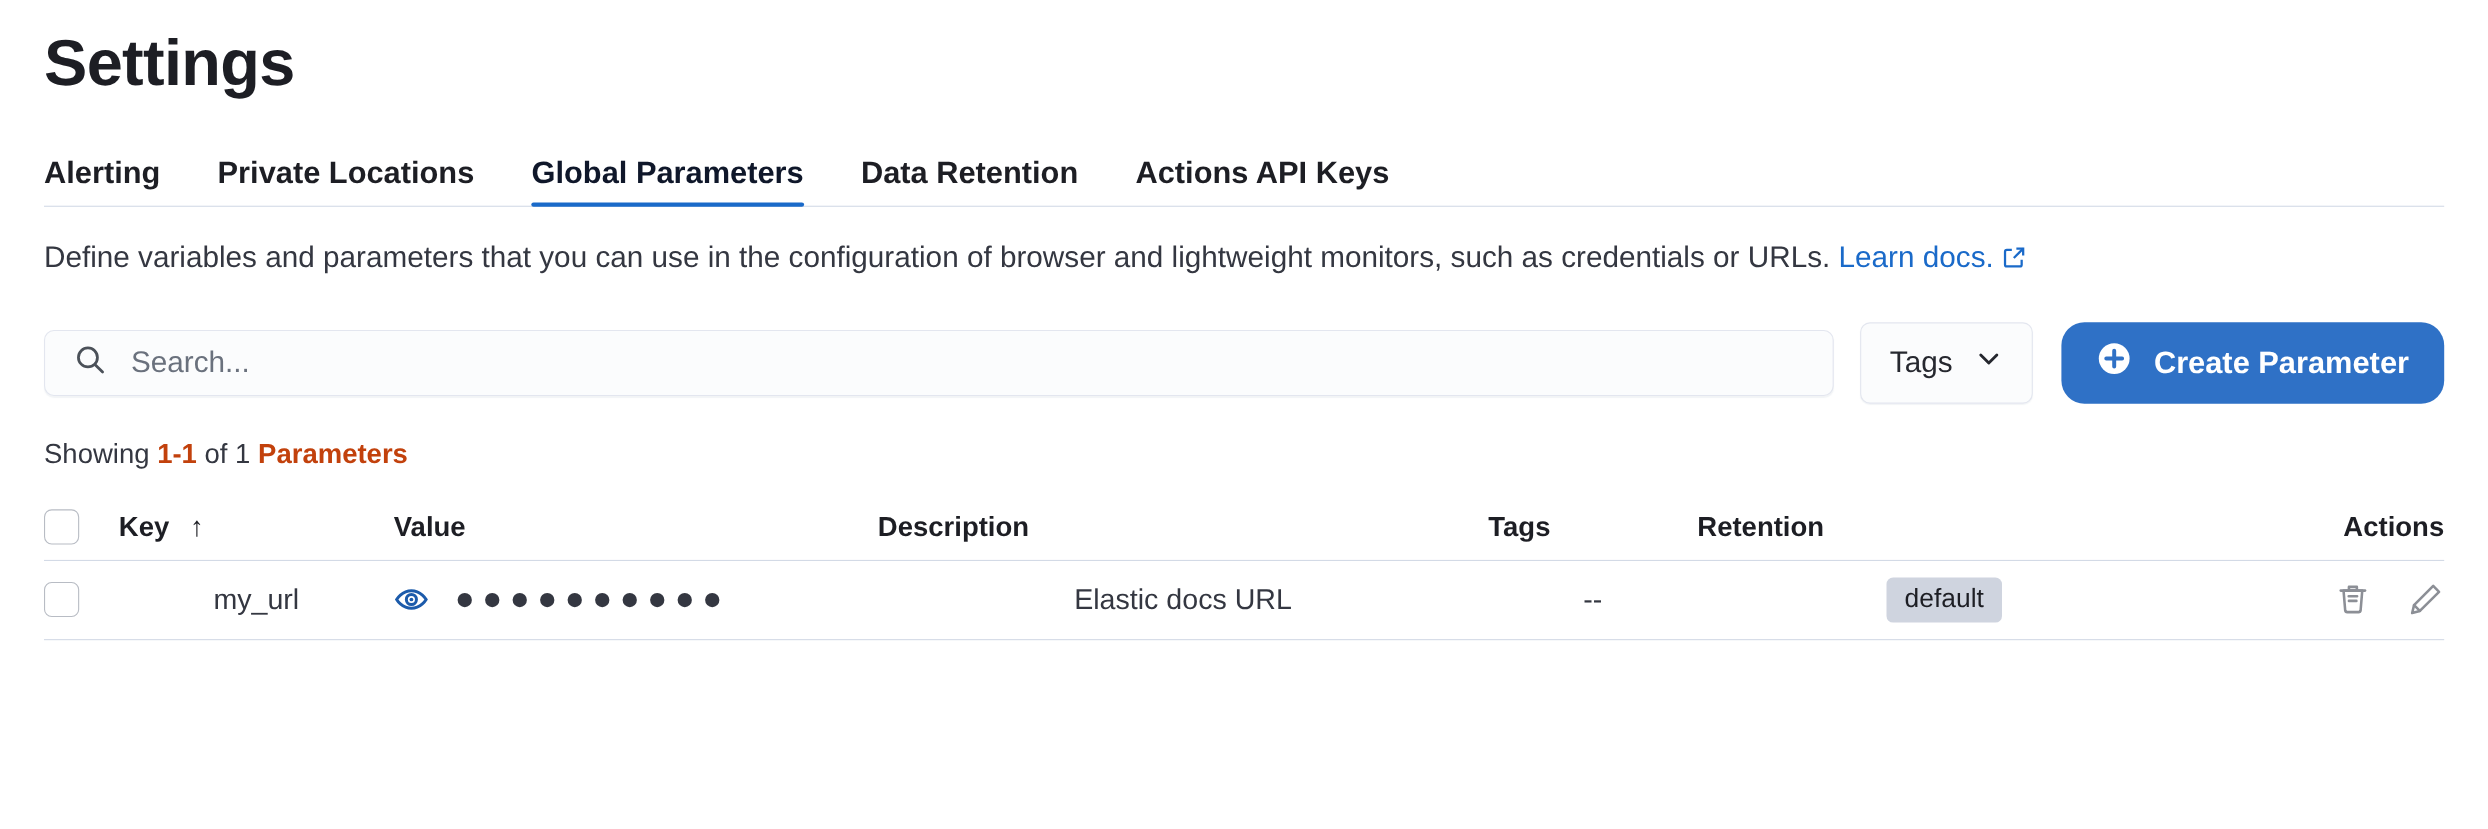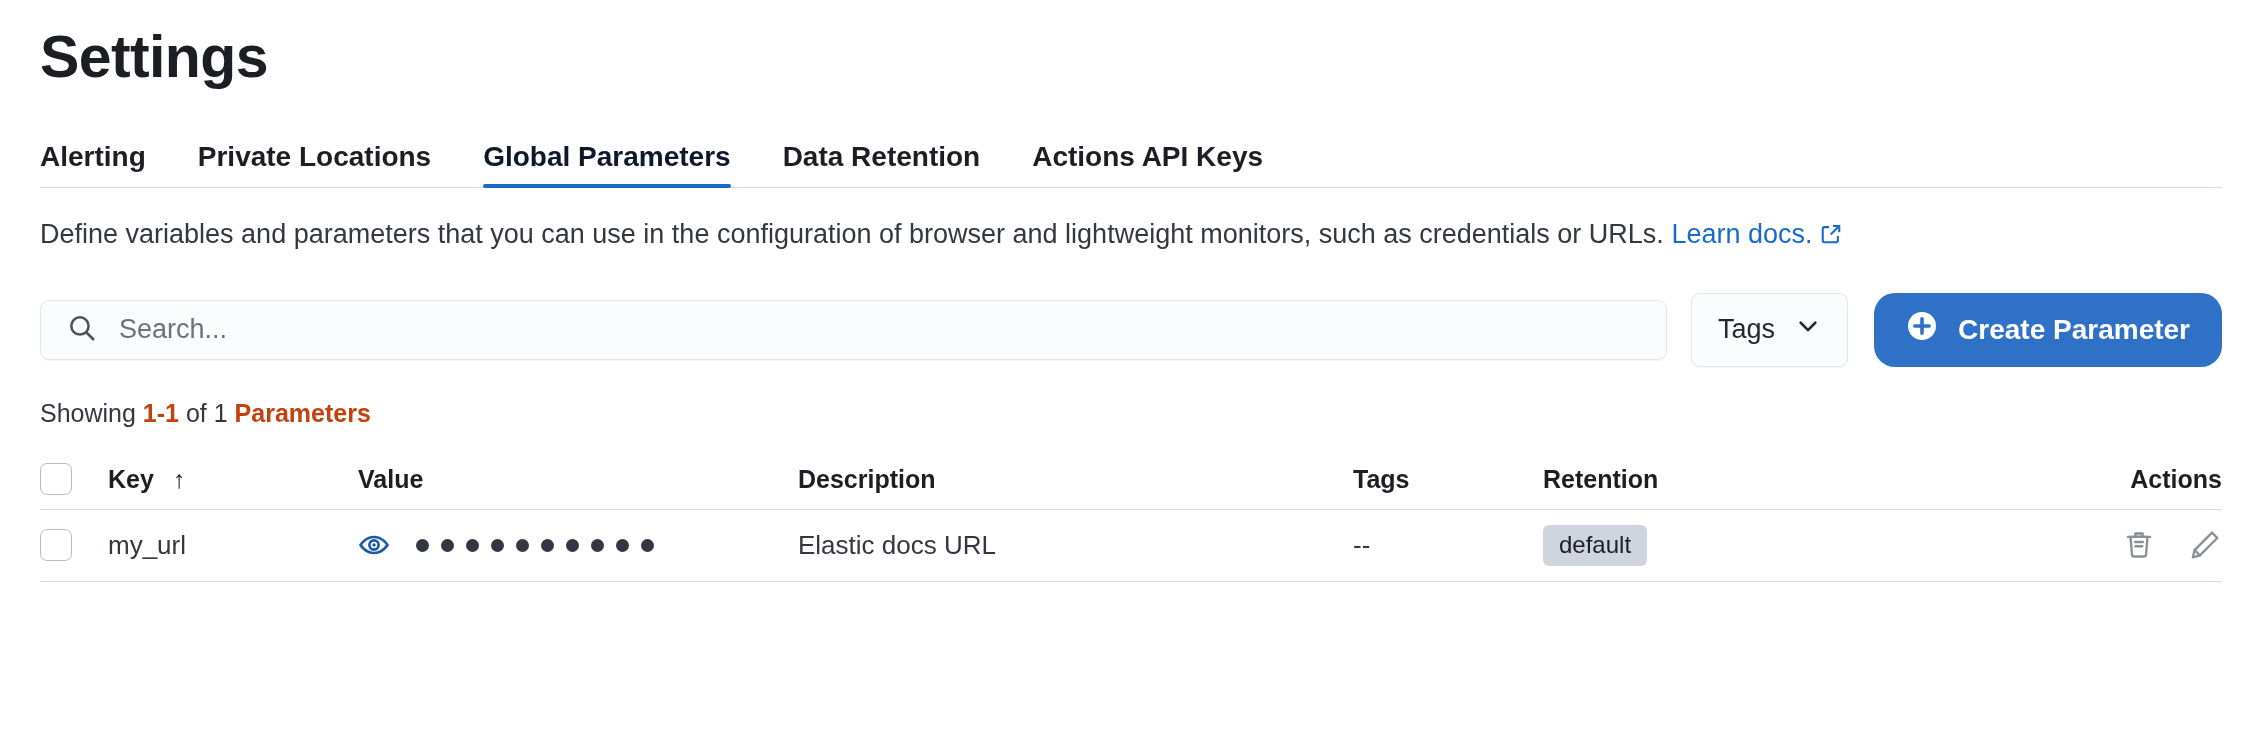--- a/index.html
+++ b/index.html
@@ -153,20 +153,21 @@
     border-bottom: 1.5px solid #d3dae6;
     font-size: 25px;
     font-weight: 700;
     color: #1d1e24;
   }
   .tbody-row {
     height: 72px;
     border-bottom: 1.5px solid #d3dae6;
     font-size: 26px;
     color: #343741;
+    text-align: center;
   }
   .c-check { width: 68px; flex: 0 0 68px; display: flex; align-items: center; }
   .c-key   { width: 250px; flex: 0 0 250px; }
   .c-value { width: 440px; flex: 0 0 440px; display: flex; align-items: center; gap: 26px; }
   .c-desc  { width: 555px; flex: 0 0 555px; }
   .c-tags  { width: 190px; flex: 0 0 190px; }
   .c-ns    { flex: 1 1 auto; }
   .c-act   { width: 230px; flex: 0 0 230px; display: flex; align-items: center; justify-content: flex-end; gap: 32px; }
 
   .sort-arrow { margin-left: 12px; font-weight: 400; }

